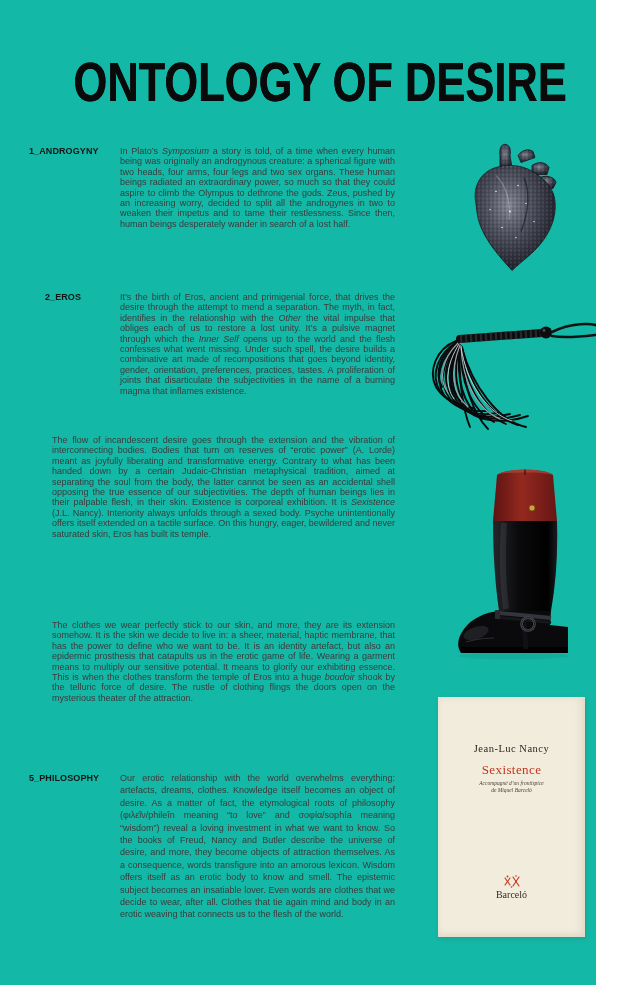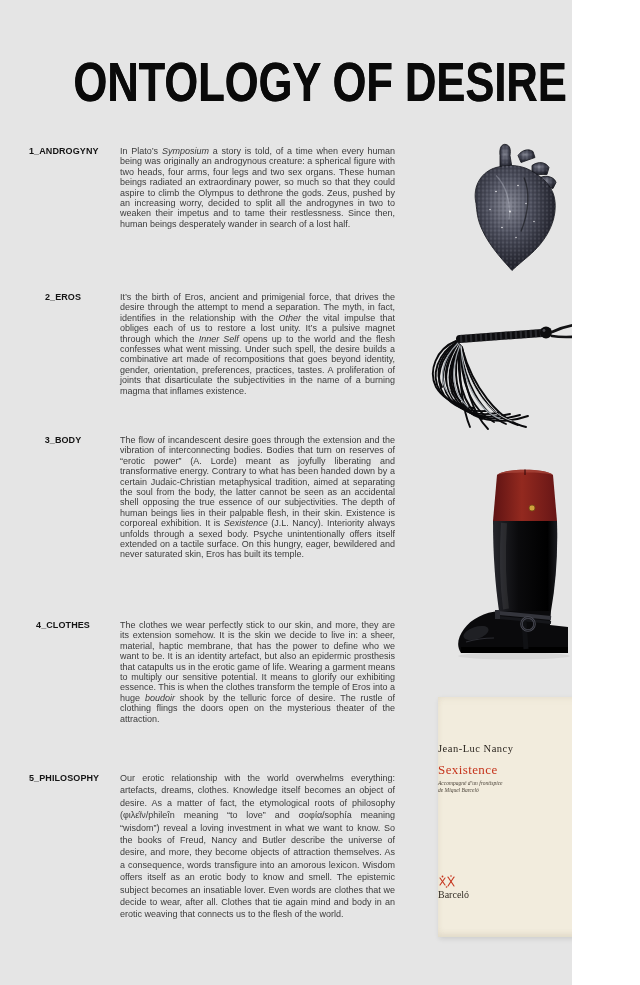--- a/index.html
+++ b/index.html
@@ -1,17 +1,17 @@
 <!DOCTYPE html>
 <html><head>
 <meta charset="utf-8">
 <style>
   html,body{margin:0;padding:0;background:#ffffff;}
-  .page{position:relative;width:572px;height:985px;background:#e5e5e5;overflow:hidden;
-        font-family:"Liberation Sans",sans-serif;}
+  .page{position:relative;width:572px;height:985px;background:#14b8a6;overflow:hidden;
+        font-family:"Liberation Sans",sans-serif;padding-left:24px;}
 
   .title{position:absolute;top:50px;left:0;width:640px;text-align:center;margin:0;
          font-family:"Liberation Sans",sans-serif;font-weight:bold;font-size:55px;color:#0a0a0a;
          transform:scaleX(.79);transform-origin:320px 0;white-space:nowrap;
          text-shadow:.4px 0 0 currentColor;}
 
   .sec{position:absolute;left:29px;width:366px;display:flex;}
   .sec .lab{width:68px;flex:0 0 68px;text-align:center;font-weight:bold;font-size:9px;
             line-height:10.4px;color:#141414;letter-spacing:.1px;}
   .sec .para{flex:1;margin-left:23px;text-align:justify;font-size:9px;line-height:10.4px;
@@ -22,21 +22,21 @@
 
   .fig{position:absolute;}
   .fig-heart{left:466px;top:141px;width:98px;height:133px;}
   .fig-flogger{left:430px;top:313px;width:180px;height:121px;}
   .fig-boot{left:452px;top:461px;width:135px;height:200px;}
 
   .book{position:absolute;left:438px;top:697px;width:147px;height:240px;
         background:#f2ecdd;box-shadow:inset -4px 0 8px rgba(120,100,70,.10),
         inset 0 -3px 6px rgba(120,100,70,.08),1px 2px 5px rgba(0,0,0,.10);
         font-family:"Liberation Serif",serif;}
-  .book > div{position:absolute;left:0;width:100%;text-align:left;}
+  .book > div{position:absolute;left:0;width:100%;text-align:center;}
   .bk-author{top:46px;font-size:10.5px;letter-spacing:.5px;color:#2b251f;}
   .bk-title{top:65px;font-size:13px;letter-spacing:.4px;color:#c6341c;}
   .bk-sub{top:83px;font-size:5.5px;line-height:6.5px;font-style:italic;color:#4c443a;}
   .bk-logo{top:177px;height:13px;}
   .bk-pub{top:192px;font-size:10px;color:#332d26;}
 </style>
 </head>
 <body>
 
 <div class="page">
@@ -47,26 +47,24 @@
     <div class="lab">1_ANDROGYNY</div>
     <div class="para"><span>In Plato’s </span><i>Symposium</i><span> a story is told, of a time when every human being was originally an androgynous creature: a spherical figure with two heads, four arms, four legs and two sex organs. These human beings radiated an extraordinary power, so much so that they could aspire to climb the Olympus to dethrone the gods. Zeus, pushed by an increasing worry, decided to split all the androgynes in two to weaken their impetus and to tame their restlessness. Since then, human beings desperately wander in search of a lost half.</span></div>
   </section>
 
   <section class="sec sec2">
     <div class="lab">2_EROS</div>
     <div class="para"><span>It’s the birth of Eros, ancient and primigenial force, that drives the desire through the attempt to mend a separation. The myth, in fact, identifies in the relationship with the </span><i>Other</i><span> the vital impulse that obliges each of us to restore a lost unity. It’s a pulsive magnet through which the </span><i>Inner Self</i><span> opens up to the world and the flesh confesses what went missing. Under such spell, the desire builds a combinative art made of recompositions that goes beyond identity, gender, orientation, preferences, practices, tastes. A proliferation of joints that disarticulate the subjectivities in the name of a burning magma that inflames existence.</span></div>
   </section>
 
   <section class="sec sec3">
-    <div class="lab">3_BODY</div>
     <div class="para"><span>The flow of incandescent desire goes through the extension and the vibration of interconnecting bodies. Bodies that turn on reserves of “erotic power” (A. Lorde) meant as joyfully liberating and transformative energy. Contrary to what has been handed down by a certain Judaic-Christian metaphysical tradition, aimed at separating the soul from the body, the latter cannot be seen as an accidental shell opposing the true essence of our subjectivities. The depth of human beings lies in their palpable flesh, in their skin. Existence is corporeal exhibition. It is </span><i>Sexistence</i><span> (J.L. Nancy). Interiority always unfolds through a sexed body. Psyche unintentionally offers itself extended on a tactile surface. On this hungry, eager, bewildered and never saturated skin, Eros has built its temple.</span></div>
   </section>
 
   <section class="sec sec4">
-    <div class="lab">4_CLOTHES</div>
     <div class="para"><span>The clothes we wear perfectly stick to our skin, and more, they are its extension somehow. It is the skin we decide to live in: a sheer, material, haptic membrane, that has the power to define who we want to be. It is an identity artefact, but also an epidermic prosthesis that catapults us in the erotic game of life. Wearing a garment means to multiply our sensitive potential. It means to glorify our exhibiting essence. This is when the clothes transform the temple of Eros into a huge </span><i>boudoir</i><span> shook by the telluric force of desire. The rustle of clothing flings the doors open on the mysterious theater of the attraction.</span></div>
   </section>
 
   <section class="sec sec5">
     <div class="lab">5_PHILOSOPHY</div>
     <div class="para"><span>Our erotic relationship with the world overwhelms everything: artefacts, dreams, clothes. Knowledge itself becomes an object of desire. As a matter of fact, the etymological roots of philosophy (φιλεῖν/phileîn meaning “to love” and σοφία/sophía meaning “wisdom”) reveal a loving investment in what we want to know. So the books of Freud, Nancy and Butler describe the universe of desire, and more, they become objects of attraction themselves. As a consequence, words transfigure into an amorous lexicon. Wisdom offers itself as an erotic body to know and smell. The epistemic subject becomes an insatiable lover. Even words are clothes that we decide to wear, after all. Clothes that tie again mind and body in an erotic weaving that connects us to the flesh of the world.</span></div>
   </section>
 
   <svg class="fig fig-heart" viewBox="0 0 98 132" aria-hidden="true">
     <defs>

